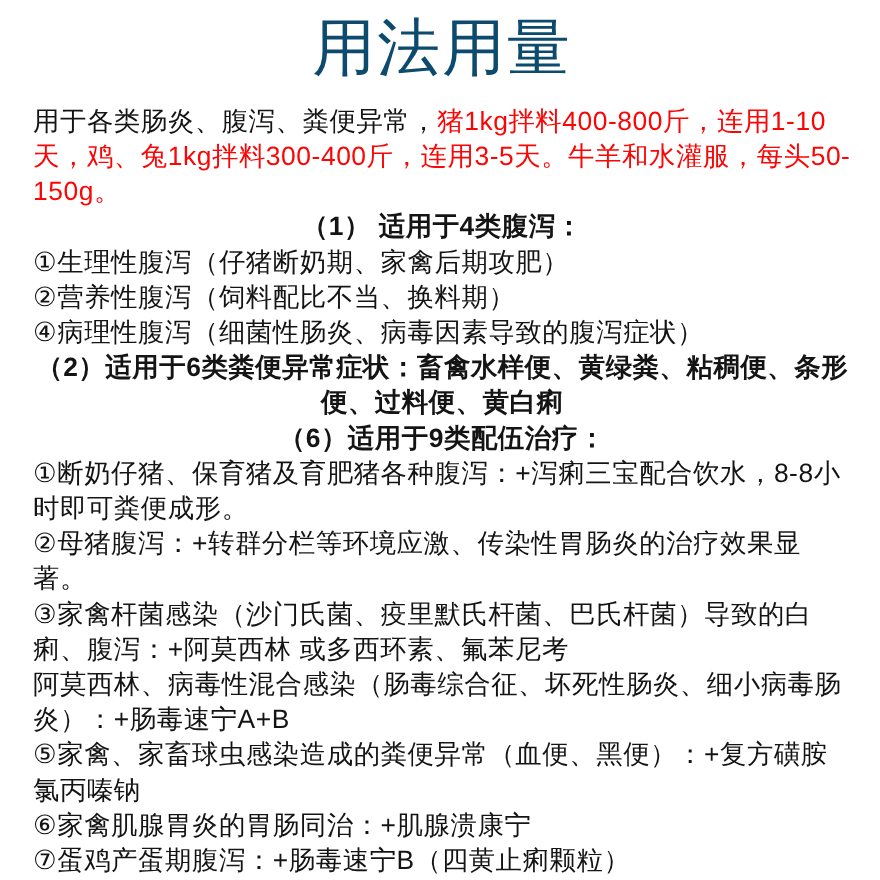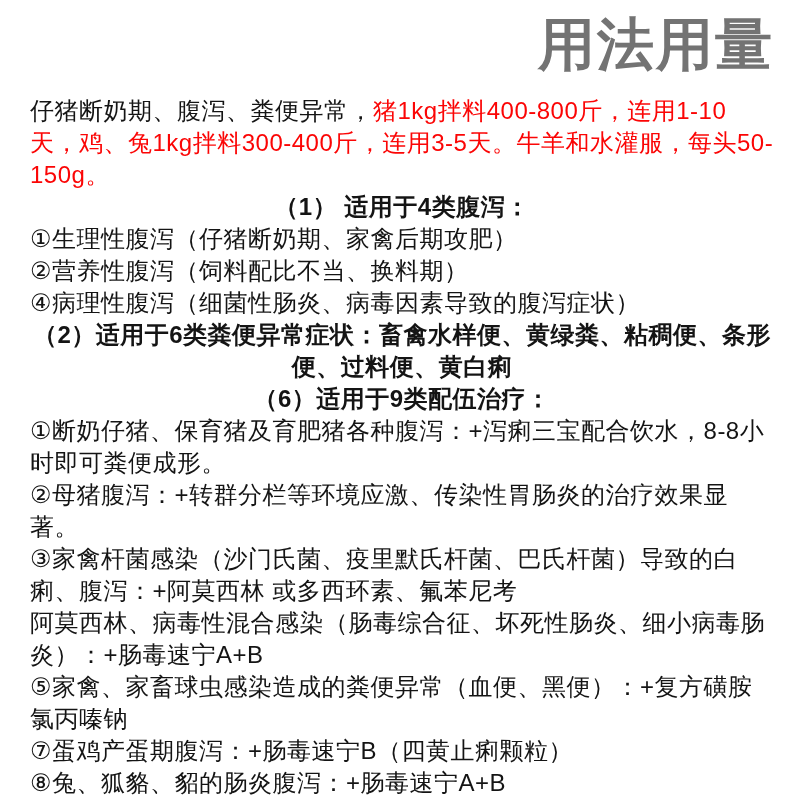--- a/index.html
+++ b/index.html
@@ -14,26 +14,26 @@
     font-family: "Liberation Sans", "DejaVu Sans", sans-serif;
     color: #141414;
   }
   .page {
     padding: 0 26px 0 30px;
     box-sizing: border-box;
     width: 800px;
   }
   .title {
     margin: 6px 0 12px 0;
-    text-align: right;
+    text-align: center;
     font-size: 57px;
     line-height: 1.35;
-    font-weight: 700;
+    font-weight: 400;
     letter-spacing: 2px;
-    color: #737373;
+    color: #0c4a6e;
   }
   .line {
     margin: 0;
     font-size: 24px;
     line-height: 32px;
     letter-spacing: 0.5px;
   }
   .heading {
     font-weight: 700;
     text-align: center;
@@ -42,31 +42,32 @@
     color: #fb0505;
   }
 </style>
 </head>
 <body>
 
 <div class="page">
 
   <h1 class="title">用法用量</h1>
 
-  <p class="line"><span>仔猪断奶期、腹泻、粪便异常，</span><span class="red">猪1kg拌料400-800斤，连用1-10天，鸡、兔1kg拌料300-400斤，连用3-5天。牛羊和水灌服，每头50-150g。</span></p>
+  <p class="line"><span>用于各类肠炎、腹泻、粪便异常，</span><span class="red">猪1kg拌料400-800斤，连用1-10天，鸡、兔1kg拌料300-400斤，连用3-5天。牛羊和水灌服，每头50-150g。</span></p>
 
   <p class="line heading">（1） 适用于4类腹泻：</p>
   <p class="line">①生理性腹泻（仔猪断奶期、家禽后期攻肥）</p>
   <p class="line">②营养性腹泻（饲料配比不当、换料期）</p>
   <p class="line">④病理性腹泻（细菌性肠炎、病毒因素导致的腹泻症状）</p>
 
   <p class="line heading">（2）适用于6类粪便异常症状：畜禽水样便、黄绿粪、粘稠便、条形便、过料便、黄白痢</p>
 
   <p class="line heading">（6）适用于9类配伍治疗：</p>
   <p class="line">①断奶仔猪、保育猪及育肥猪各种腹泻：+泻痢三宝配合饮水，8-8小时即可粪便成形。</p>
   <p class="line">②母猪腹泻：+转群分栏等环境应激、传染性胃肠炎的治疗效果显著。</p>
   <p class="line">③家禽杆菌感染（沙门氏菌、疫里默氏杆菌、巴氏杆菌）导致的白痢、腹泻：+阿莫西林 或多西环素、氟苯尼考</p>
   <p class="line">阿莫西林、病毒性混合感染（肠毒综合征、坏死性肠炎、细小病毒肠炎）：+肠毒速宁A+B</p>
   <p class="line">⑤家禽、家畜球虫感染造成的粪便异常（血便、黑便）：+复方磺胺氯丙嗪钠</p>
+  <p class="line">⑥家禽肌腺胃炎的胃肠同治：+肌腺溃康宁</p>
   <p class="line">⑦蛋鸡产蛋期腹泻：+肠毒速宁B（四黄止痢颗粒）</p>
   <p class="line">⑧兔、狐貉、貂的肠炎腹泻：+肠毒速宁A+B</p>
 
 </div>
 
 </body></html>

